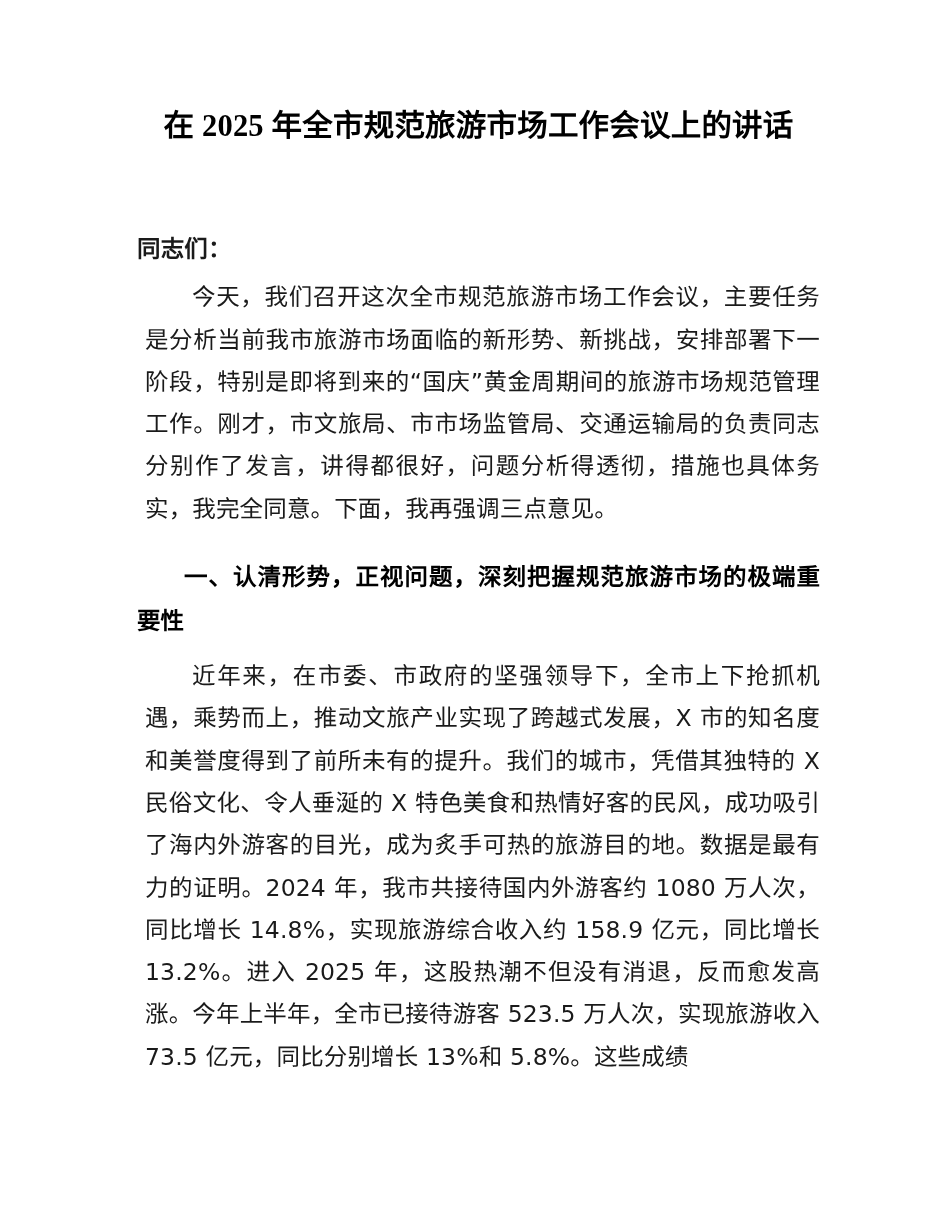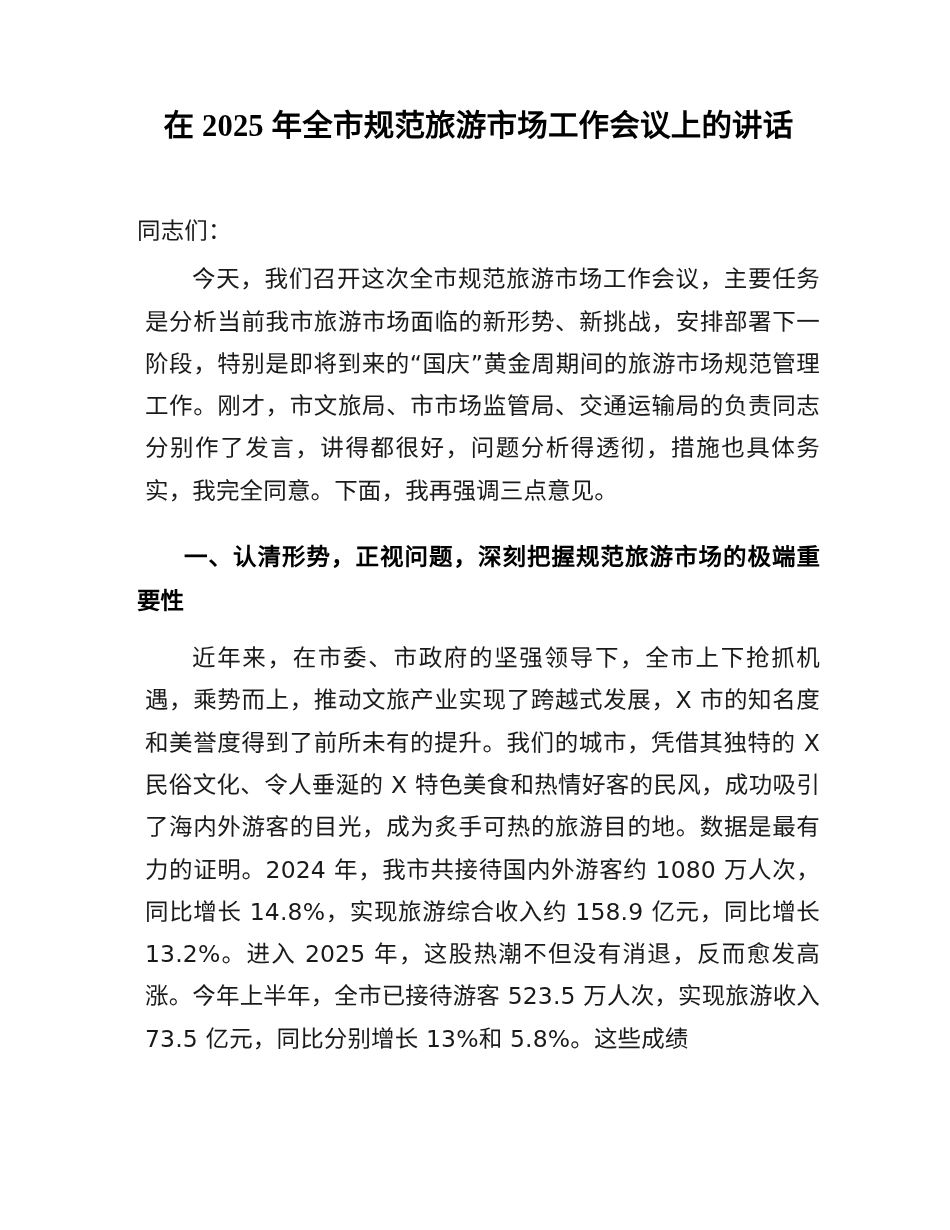--- a/index.html
+++ b/index.html
@@ -56,34 +56,35 @@
     line-height: 42.3px;
     text-align: justify;
     text-justify: inter-ideograph;
     letter-spacing: 0.15px;
     color: #1a1a1a;
     word-break: break-all;
     font-weight: 400;
   }
 
   .para.salutation {
-    margin-top: 62px;
+    margin-top: 80px;
     text-indent: 0;
+    font-weight: bold;
   }
 
   .para.indent {
     text-indent: 2em;
     margin-left: 8px;
   }
 
   
   .heading {
     margin: 0;
     margin-top: 13px;
-    font-family: Liberation Mono, monospace;
+    font-family: Liberation Sans, sans-serif;
     font-weight: 700;
     font-size: 23.5px;
     line-height: 44px;
     text-align: justify;
     text-justify: inter-ideograph;
     text-indent: 2em;
     color: #000000;
     word-break: break-all;
     letter-spacing: 0.1px;
   }

